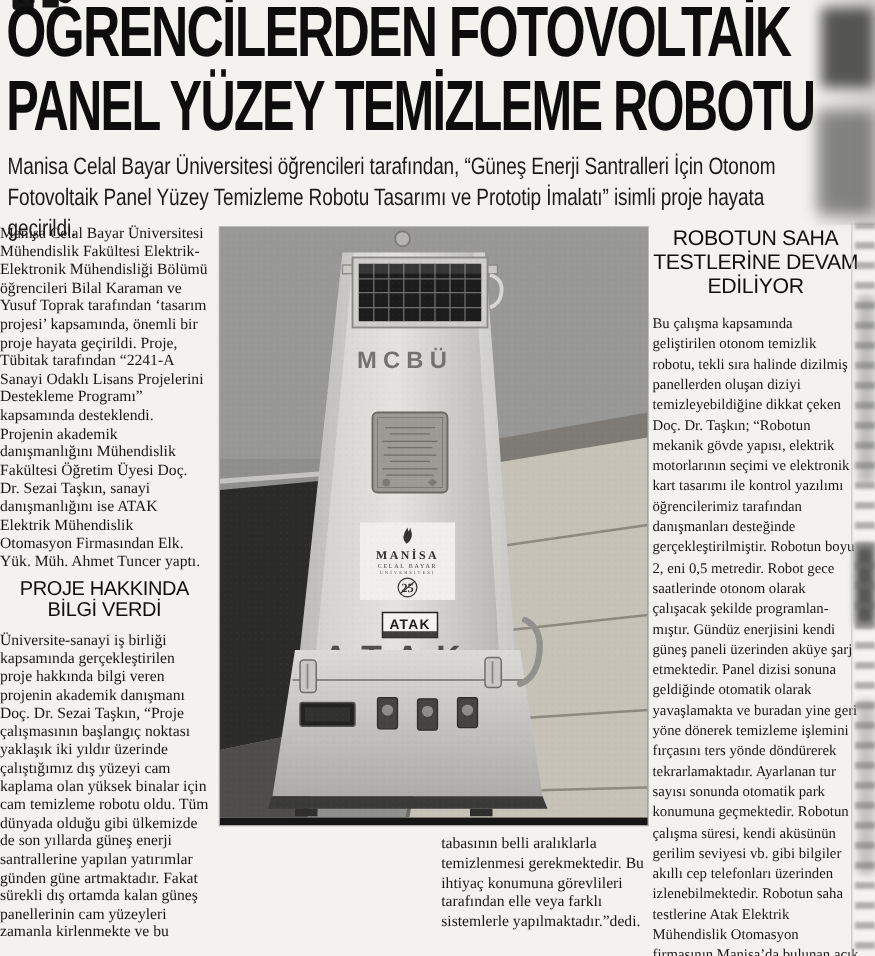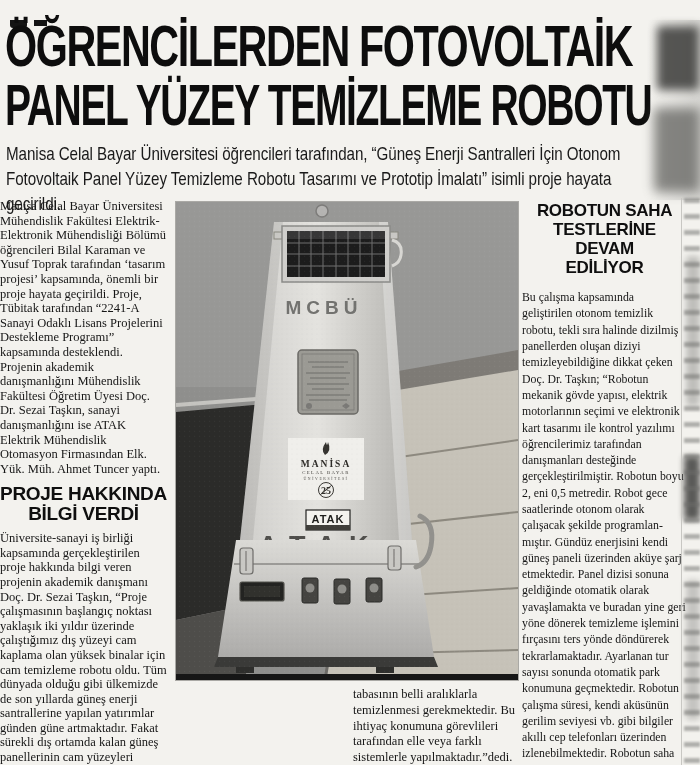--- a/index.html
+++ b/index.html
@@ -1,45 +1,45 @@
 <!DOCTYPE html>
 <html><head>
 <meta charset="utf-8">
 <style>
   html,body{margin:0;padding:0;}
   body{
     width:700px;height:765px;position:relative;overflow:hidden;
     background:#f3f2ee;
     font-family:"Liberation Serif", serif;color:#141414;
   }
-  .page{position:absolute;inset:0;margin-top:20px;}
+  .page{position:absolute;inset:0;}
   
   .headline{position:absolute;top:-4px;left:5px;margin:0;font-family:"Liberation Sans", sans-serif;color:#0d0d0d;}
   .hl-row{height:59px;line-height:60px;white-space:nowrap;}
   .hl{display:inline-block;font-weight:700;font-size:57px;letter-spacing:-2px;transform-origin:0 50%;white-space:nowrap;}
   .hl1{transform:scaleX(.725);}
   .hl2{transform:scaleX(.685);}
   
   .subheadline{
     position:absolute;left:6px;top:121px;width:820px;margin:0;
     font-family:"Liberation Sans", sans-serif;font-size:19px;line-height:1.32;color:#1a1a1a;
     transform:scaleX(.8);transform-origin:0 0;letter-spacing:-.1px;
   }
   
   .col{position:absolute;color:#161616;}
   .col p{margin:0;}
   .col-left{left:0;top:179px;width:167px;font-size:12.5px;line-height:14.6px;}
   .col-right{left:522px;top:179px;width:165px;font-size:11.8px;line-height:16.3px;}
   .col-b1{left:180px;top:667px;width:169px;font-size:12.5px;line-height:15.8px;}
   .col-b2{left:353px;top:667px;width:167px;font-size:12.5px;line-height:15.8px;}
   .section-heading{
-    font-family:"Liberation Sans", sans-serif;font-weight:700;text-align:center;
+    font-family:"Liberation Sans", sans-serif;font-weight:400;text-align:center;
     white-space:pre-line;color:#0f0f0f;letter-spacing:-.3px;
   }
-  .col-left .section-heading{font-size:19px;line-height:1.05;margin:8px 0 7px;}
+  .col-left .section-heading{font-size:16px;line-height:1.05;margin:8px 0 7px;}
   .col-right .section-heading{font-size:17px;line-height:1.12;margin:2px 0 12px;}
   
   .photo{
     position:absolute;left:176px;top:182px;width:342px;height:478px;margin:0;
     box-sizing:border-box;border-bottom:6px solid #161616;
     box-shadow:0 0 0 1px #aaa9a5;background:#8f8f8d;
   }
   .photo svg{display:block;}
   
   .corner-tint{position:absolute;left:648px;top:0;width:52px;height:180px;

